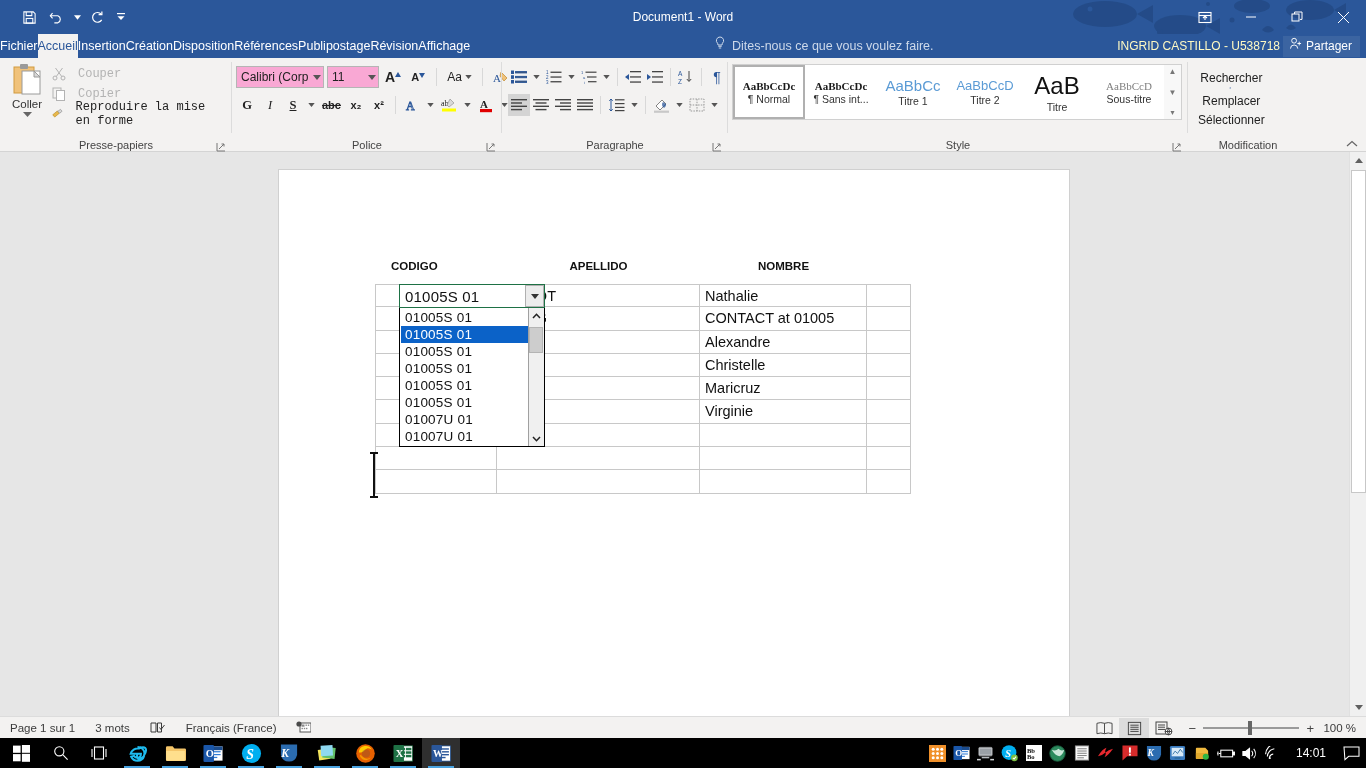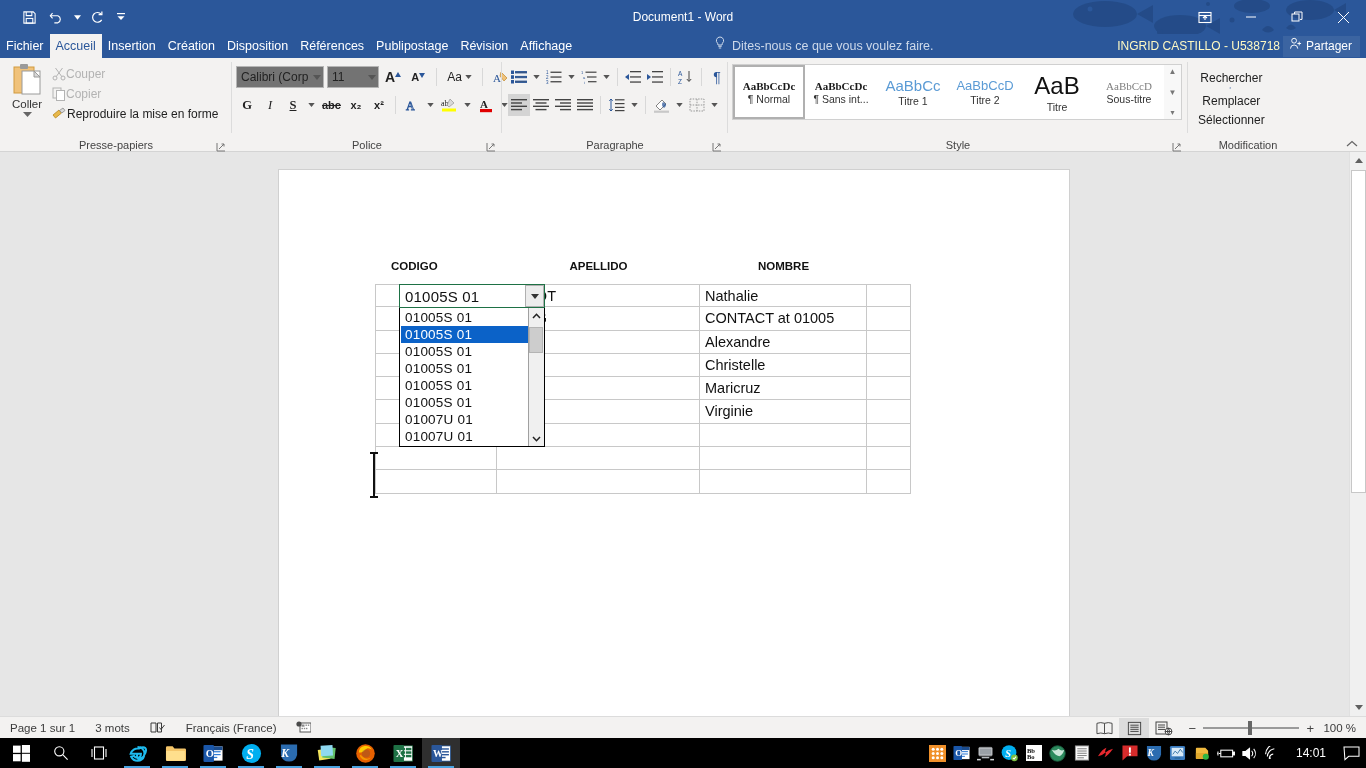--- a/index.html
+++ b/index.html
@@ -36,21 +36,21 @@
   }
   .win-ctrl:last-child { width: 46px; }
 
   
   .tabstrip {
     position: absolute; left: 0; top: 34px; width: 1366px; height: 24px;
     background: #2b579a; overflow: hidden;
   }
   .tabs { position: absolute; left: 0; top: 0; display: flex; height: 24px; z-index: 2;}
   .tab {
-    height: 24px; line-height: 24px; padding: 0 6px; color: #fff; font-size: 12.5px;
+    height: 24px; line-height: 24px; padding: 0 0; color: #fff; font-size: 12.5px;
     white-space: nowrap;
   }
   .tab.active { background: #f3f2f1; color: #2b579a; }
   .tellme {
     position: absolute; left: 714px; top: 0; height: 24px; line-height: 24px;
     color: #cdd9ea; font-size: 12.5px; display: flex; align-items: center; gap: 6px; z-index: 2;
   }
   .acct {
     position: absolute; right: 86px; top: 0; height: 24px; line-height: 24px;
     color: #fef9c3; font-size: 12px; z-index: 2;
@@ -76,31 +76,31 @@
   .dlg-launcher { position: absolute; bottom: 2px; right: 4px; width: 12px; height: 12px; color: #666; }
 
   
   .g-clip { left: 0; width: 232px; }
   .paste-btn {
     position: absolute; left: 6px; top: 4px; width: 42px; height: 72px;
     display: flex; flex-direction: column; align-items: center; font-size: 11.5px; color: #333;
   }
   .clip-items { position: absolute; left: 52px; top: 6px; }
   .clip-item {
-    height: 20px; display: flex; align-items: center; gap: 0;
-    font-size: 12px; color: #b3b3b3; padding-right: 6px;
+    height: 20px; display: flex; align-items: center; gap: 12px;
+    font-size: 12px; color: #b3b3b3; padding-right: 6px; font-family: Liberation Mono, monospace;
   }
   .clip-item.enabled { color: #222; }
 
   
   .g-font { left: 232px; width: 270px; }
   .font-row1 { position: absolute; left: 4px; top: 8px; display: flex; align-items: center; gap: 3px; }
   .font-row2 { position: absolute; left: 4px; top: 36px; display: flex; align-items: center; gap: 1px; }
   .combo {
-    height: 22px; border: 1px solid #b5b5b5; background: #737373;
+    height: 22px; border: 1px solid #b5b5b5; background: #f9a8d4;
     display: flex; align-items: center; font-size: 12px; color: #222;
     padding: 0 2px 0 4px; justify-content: space-between; text-align: right;
   }
   .ico-btn {
     min-width: 22px; height: 22px; display: flex; align-items: center; justify-content: center;
     font-size: 12.5px; color: #222; padding: 0 3px;
   }
   .ico-btn.on { background: #d4d4d4; }
   .vsep { width: 1px; height: 18px; background: #d8d8d8; margin: 0 4px; }
 

